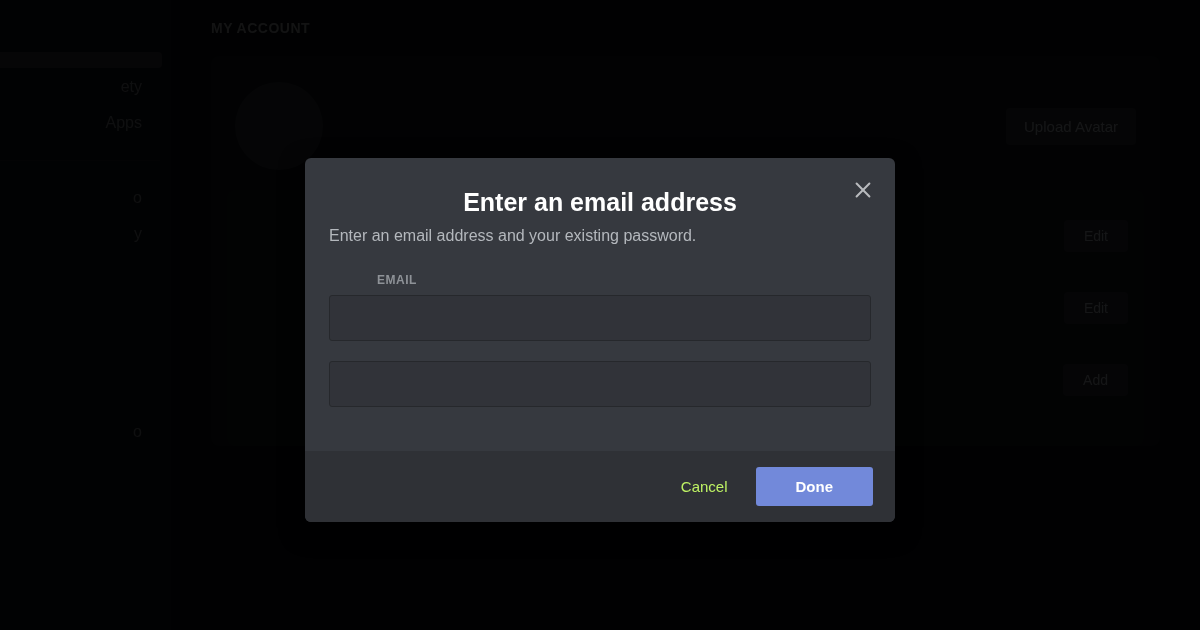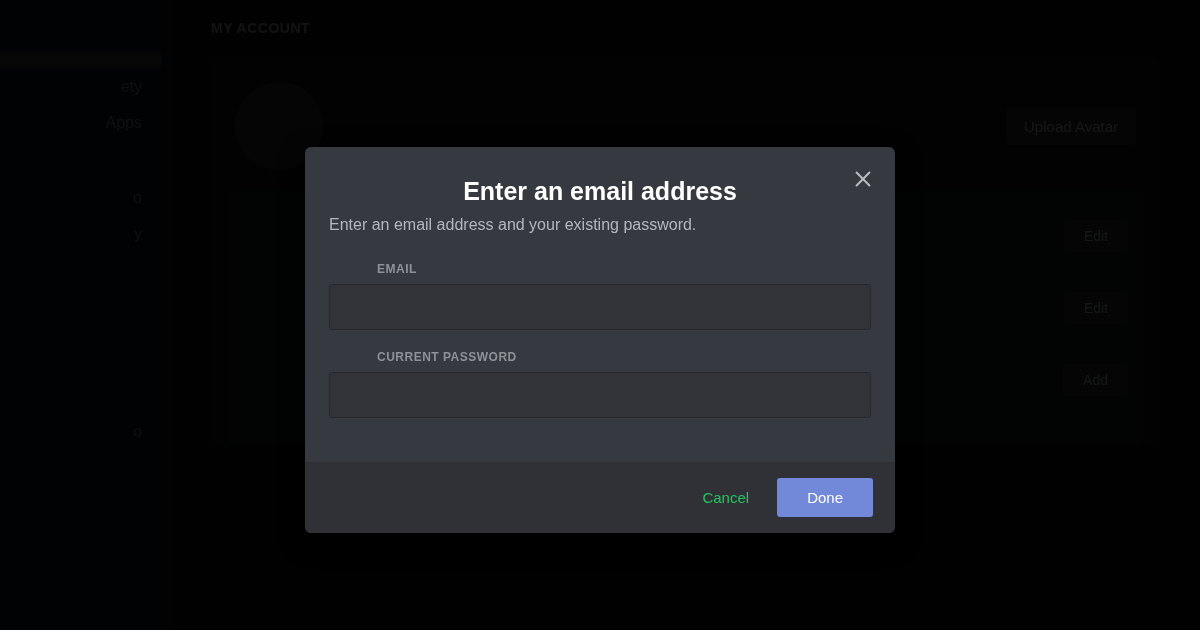--- a/index.html
+++ b/index.html
@@ -181,33 +181,33 @@
       background: #2f3136;
       padding: 16px 22px;
       display: flex;
       justify-content: flex-end;
       align-items: center;
       gap: 24px;
     }
     .btn-cancel {
       background: transparent;
       border: none;
-      color: #22c55e;
+      color: #bef264;
       font-size: 15px;
       font-weight: 500;
       cursor: pointer;
       padding: 10px 4px;
     }
     .btn-done {
       background: #7289da;
       border: none;
       color: #ffffff;
       font-size: 15px;
-      font-weight: 400;
-      padding: 11px 30px;
+      font-weight: 700;
+      padding: 11px 40px;
       border-radius: 3px;
       cursor: pointer;
     }
   </style>
 </head>
 <body>
 
 <div class="dim-layer">
   <div class="sidebar">
     <div class="sidebar-item selected"></div>
@@ -251,21 +251,20 @@
           <line x1="5" y1="5" x2="19" y2="19"></line>
           <line x1="19" y1="5" x2="5" y2="19"></line>
         </svg>
       </div>
       <h2 class="modal-title">Enter an email address</h2>
       <p class="modal-subtitle">Enter an email address and your existing password.</p>
 
       <label class="form-label">EMAIL</label>
       <input class="form-input" type="text" value="" style="">
 
-      <label class="form-label">CURRENT PASSWORD</label>
       <input class="form-input" type="password" value="" style="">
     </div>
     <div class="modal-footer">
       <button class="btn-cancel">Cancel</button>
       <button class="btn-done">Done</button>
     </div>
   </div>
 </div>
 
 </body></html>

